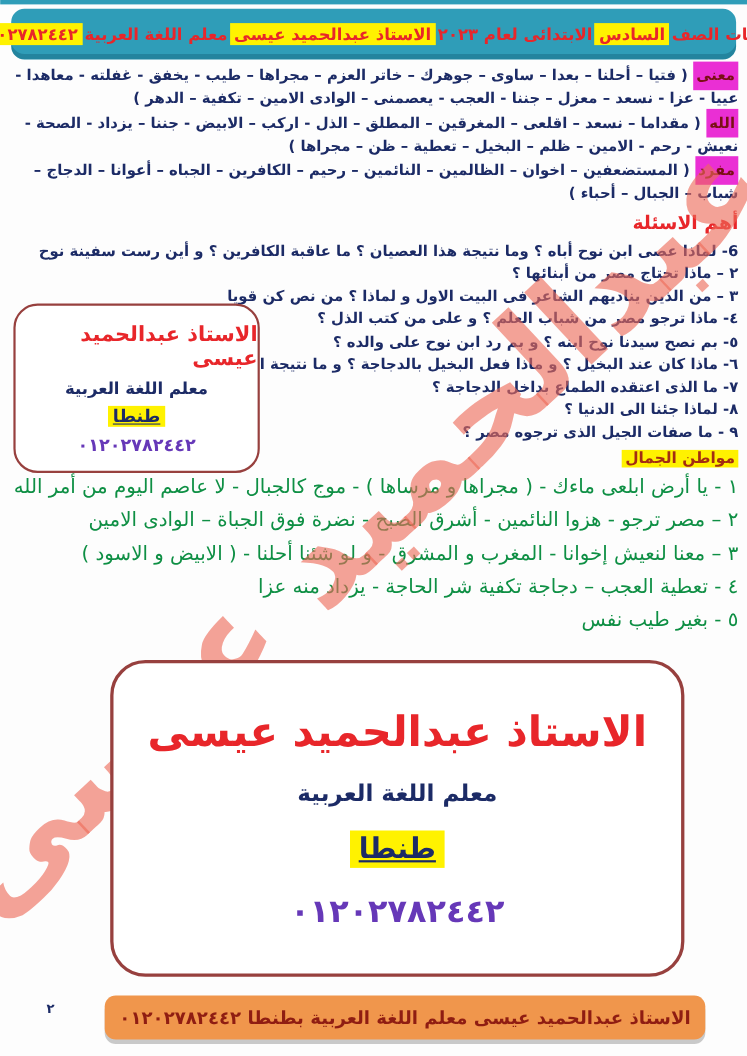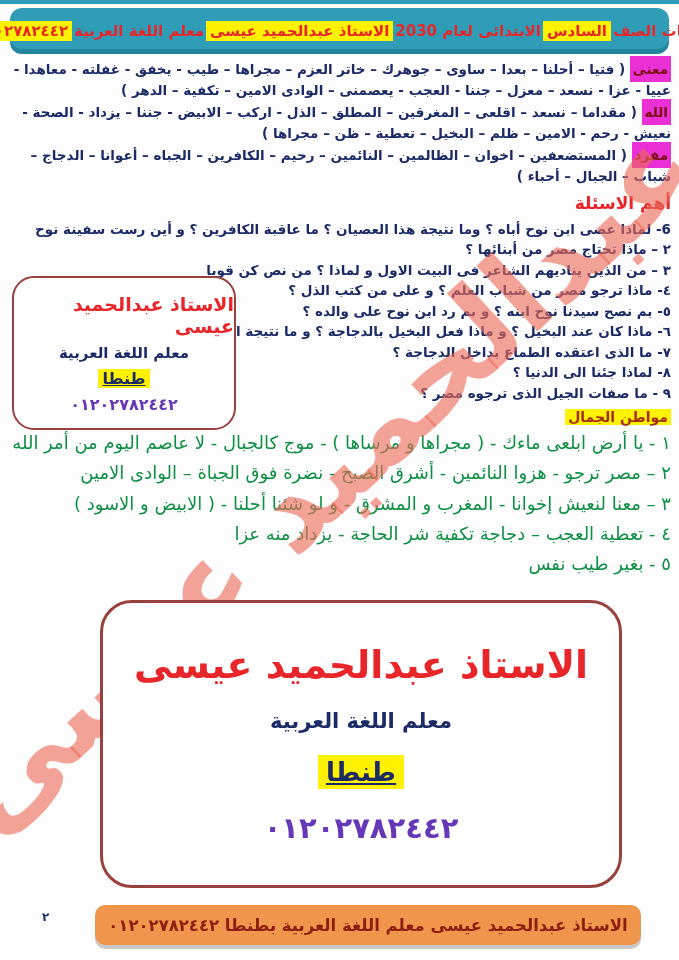--- a/index.html
+++ b/index.html
@@ -73,21 +73,21 @@
 </head>
 <body>
 
 <div class="page">
 
   <div class="top-strip"></div>
 
   <div class="header-bar">
     <span>توقعات الصف </span>
     <span class="hl">السادس</span>
-    <span> الابتدائى لعام 2030 </span>
+    <span> الابتدائى لعام ٢٠٢٣ </span>
     <span class="hl">الاستاذ عبدالحميد عيسى</span>
     <span> معلم اللغة العربية </span>
     <span class="hl">٠١٢٠٢٧٨٢٤٤٢</span>
   </div>
 
   <div class="content">
 
 
     <div class="vocab-row">
       <span class="lbl-magenta">معنى</span>

